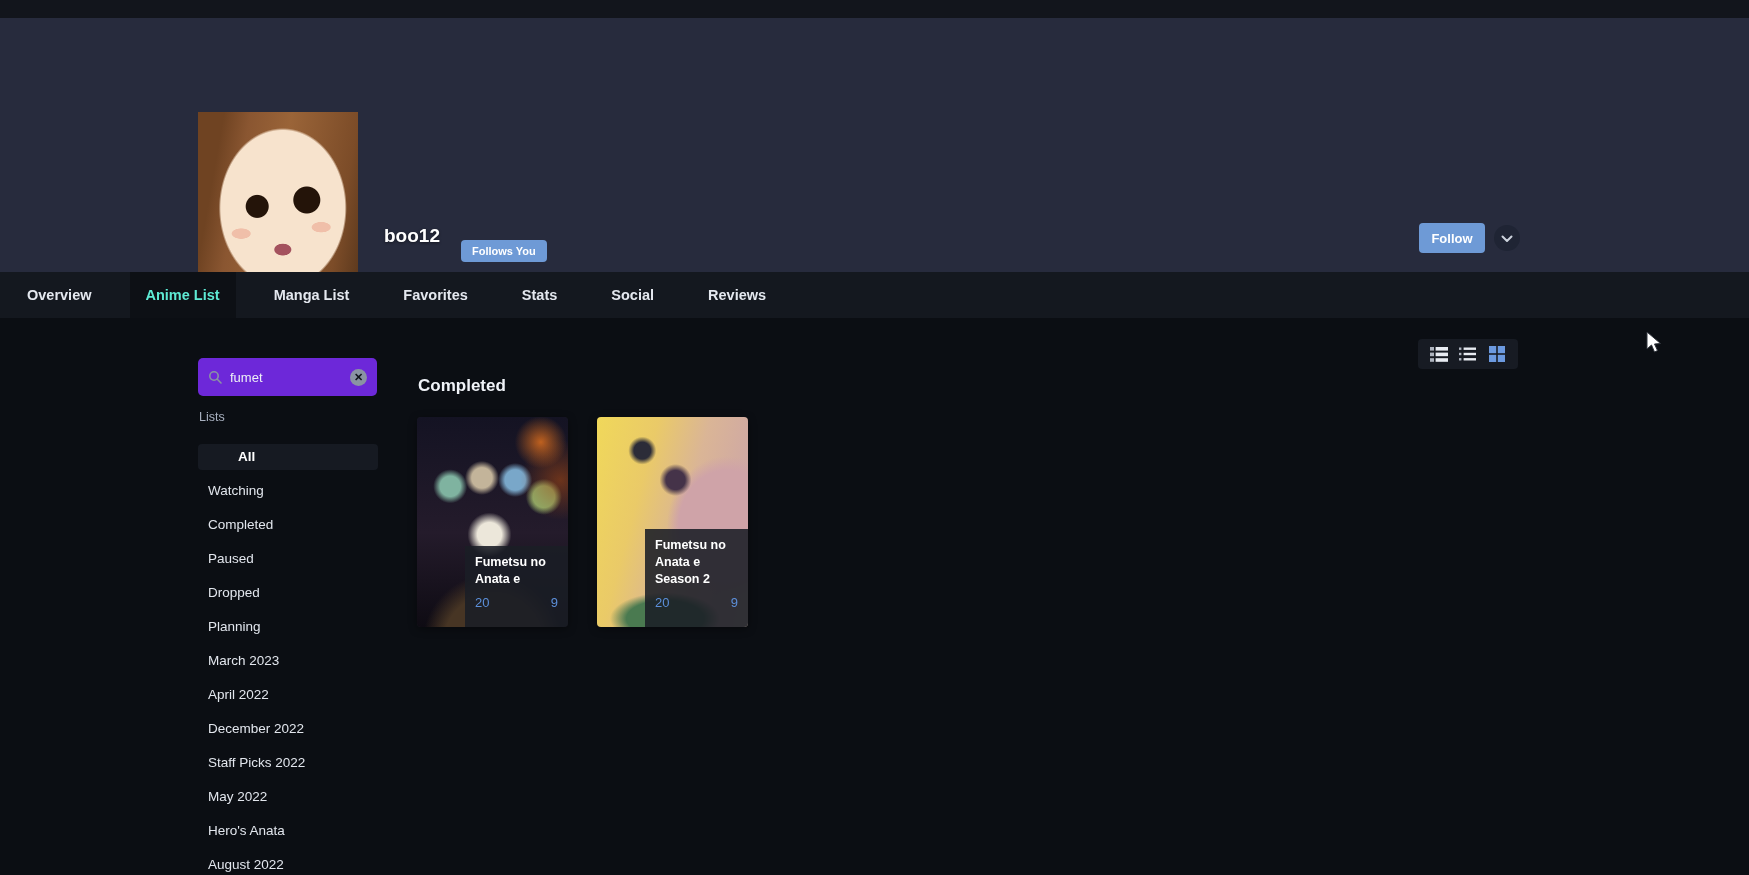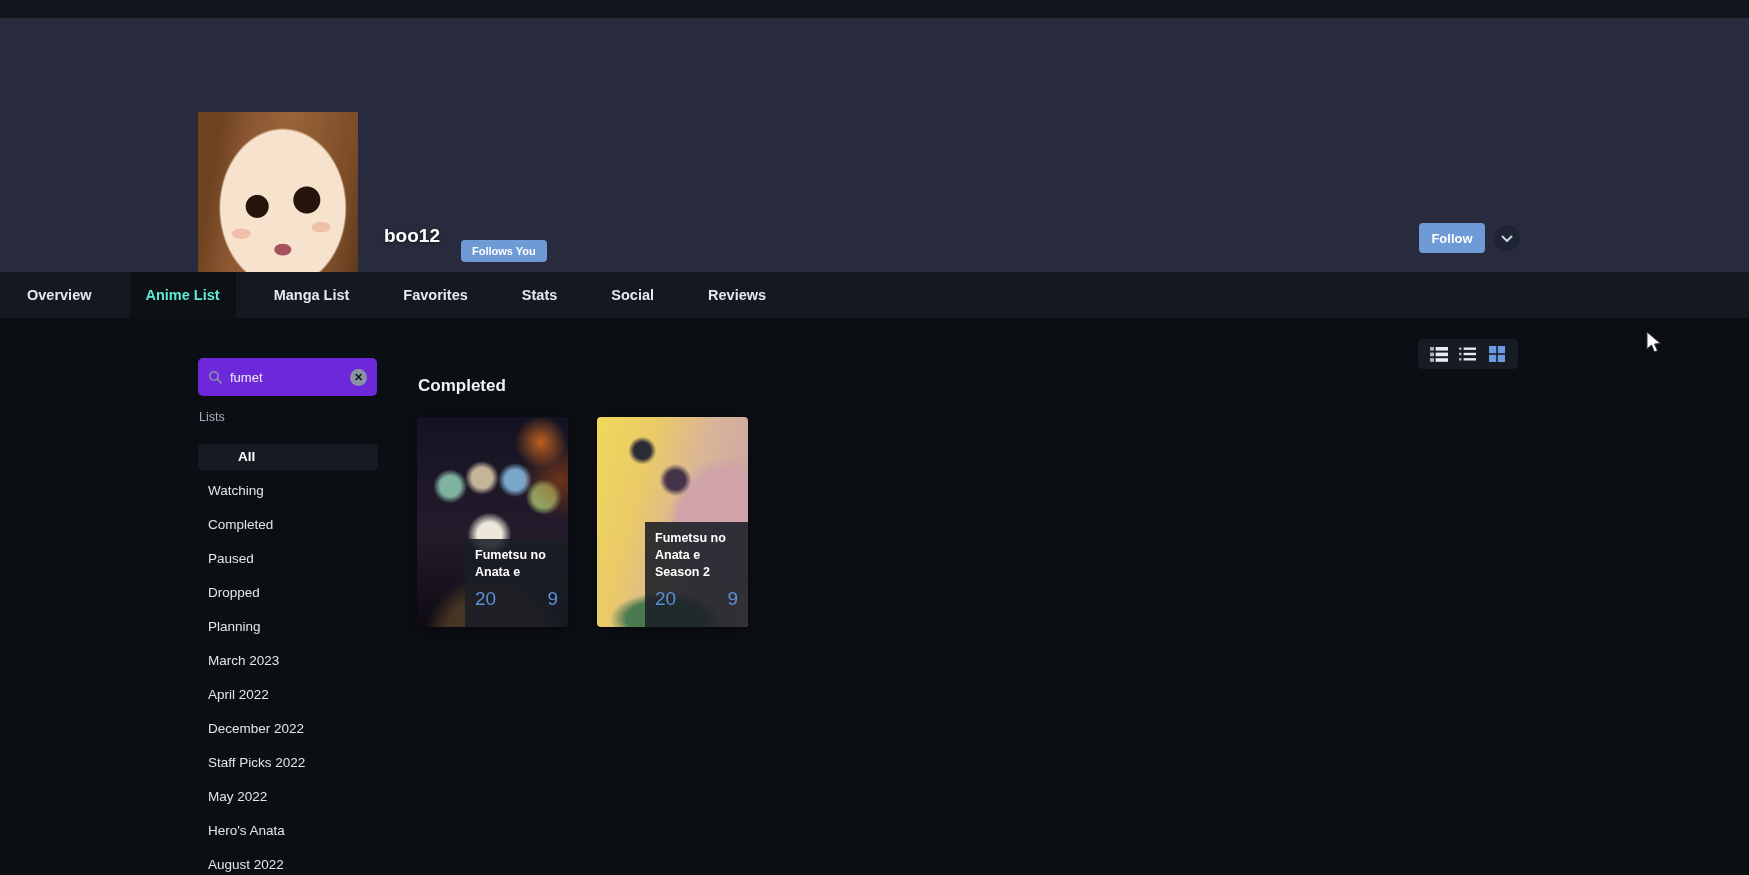--- a/index.html
+++ b/index.html
@@ -111,21 +111,21 @@
       radial-gradient(circle 16px at 52% 30%, #453349 0 60%, transparent 100%),
       radial-gradient(ellipse 60px 70px at 86% 52%, #cfa3a8 0 80%, transparent 100%),
       radial-gradient(ellipse 55px 26px at 45% 96%, #4a7a50 0 70%, transparent 100%),
       linear-gradient(105deg, #f0d85a 0%, #eaca68 30%, #dab596 55%, #cfa8a4 80%, #c9b4a2 100%);
   }
   .card-footer {
     position:absolute; left:0; right:0; bottom:0;
     background:rgba(26,30,38,.88); padding:8px 10px 17px;margin-left:48px;
   }
   .card-title { font-size:12.5px; font-weight:700; color:#ffffff; line-height:1.35; }
-  .card-stats { display:flex; justify-content:space-between; margin-top:7px; font-size:19px; color:#5c8fd9; }
+  .card-stats { display:flex; justify-content:space-between; margin-top:7px; font-size:13px; color:#5c8fd9; }
   
   .cursor { position:absolute; left:1646px; top:331px; pointer-events:none; }
 </style>
 </head>
 <body>
 
 <div class="top-bar"></div>
 
 <div class="banner"></div>
 <div class="avatar"></div>

